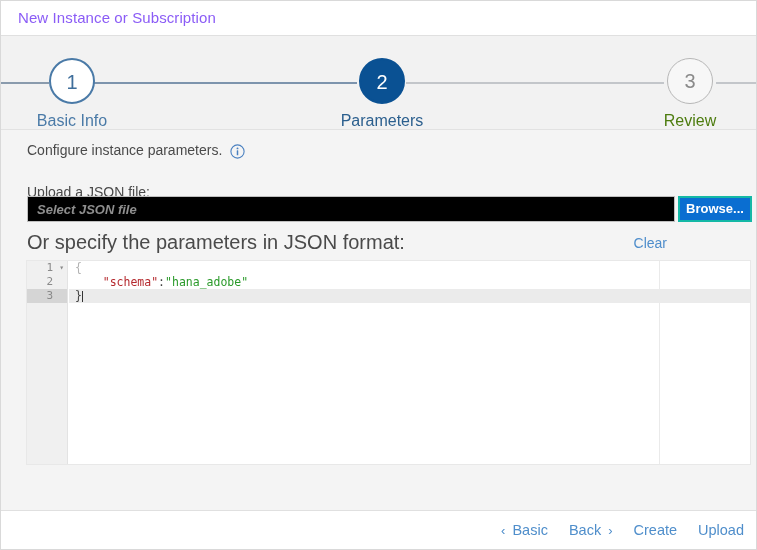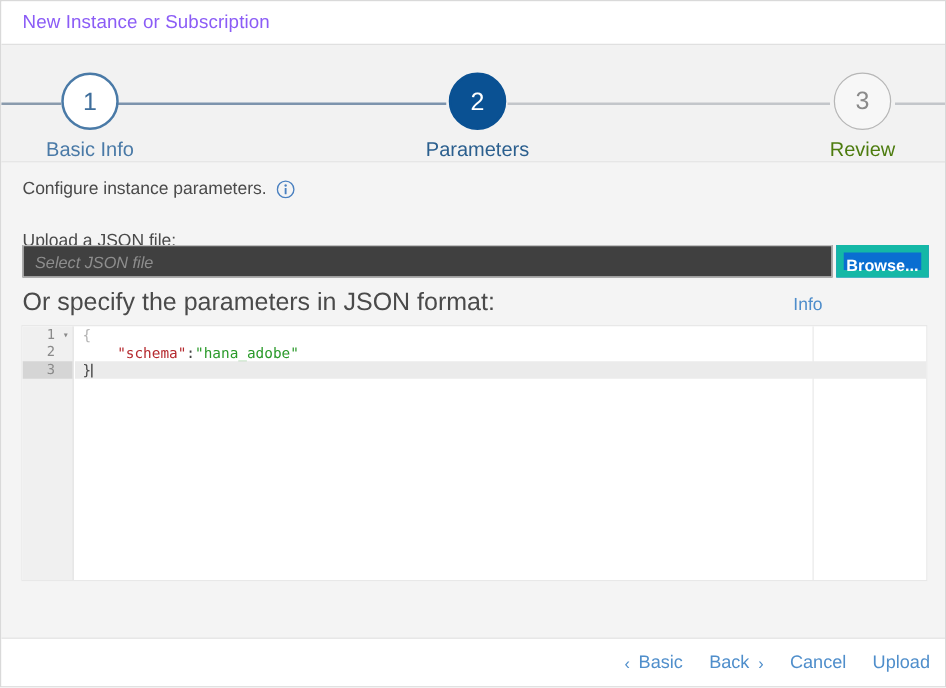--- a/index.html
+++ b/index.html
@@ -113,21 +113,21 @@
   .step.active .slabel { color: #2b5f8e; }
   .step.todo .slabel   { color: #4d7c0f; }
 
   .step.s1 { left: 71px; }
   .step.s2 { left: 381px; }
   .step.s3 { left: 689px; }
 
   
   .content {
     position: absolute;
-    left: 0; top: 129px;
+    left: 9px; top: 129px;
     width: 671px;
     height: 382px;
     background: #f4f4f4;
   }
 
   .row-configure {
     position: absolute;
     left: 17px; top: 12px;
     display: flex;
     align-items: center;
@@ -150,45 +150,46 @@
     font-size: 14px;
     color: #4a4a4a;
     margin-top: 12px;
   }
 
   .file-input {
     position: absolute;
     left: 17px; top: 66px;
     width: 648px;
     height: 26px;
-    background: #404040;
+    background: #000000;
     border: 1px solid #bfbfbf;
     box-sizing: border-box;
     font-size: 13px;
     font-style: italic;
     color: #8e8e8e;
     padding: 0 0 0 9px;
     line-height: 24px;
     outline: none;
     font-family: "Liberation Sans", sans-serif;
+    font-weight: bold;
   }
   .file-input::placeholder {
     color: #8e8e8e;
     font-style: italic;
     opacity: 1;
   }
 
   .browse-btn {
     position: absolute;
     left: 668px; top: 66px;
     width: 74px;
     height: 26px;
     background: #0a6ed1;
     color: #ffffff;
-    border: 6px solid #14b8a6;
+    border: 2px solid #14b8a6;
     box-sizing: border-box;
     font-size: 13px;
     font-weight: bold;
     font-family: "Liberation Sans", sans-serif;
     cursor: pointer;
     padding: 0;
     line-height: 22px;
   }
 
   .lbl-orspecify {
@@ -364,21 +365,21 @@
     </div>
 
     <div class="lbl-upload">Upload a JSON file:</div>
 
     <input class="file-input" type="text" placeholder="Select JSON file" style="">
 
     <button class="browse-btn">Browse...</button>
 
     <div class="lbl-orspecify">Or specify the parameters in JSON format:</div>
 
-    <button class="clear-link">Info</button>
+    <button class="clear-link">Clear</button>
 
     <div class="editor">
       <div class="gutter" id="editor-gutter">
           <div class="gline">1<span class="fold">▾</span></div>
           <div class="gline">2</div>
           <div class="gline cur">3</div>
         </div>
       <div class="codearea">
         <div class="print-margin"></div>
         <div id="editor-lines">
@@ -394,18 +395,18 @@
   <div class="footer">
     <div class="actions">
       <button class="fbtn">
         <span class="chev">‹</span>
         <span>Basic</span>
       </button>
       <button class="fbtn">
         <span>Back</span>
         <span class="chev">›</span>
       </button>
-      <button class="fbtn">Cancel</button>
+      <button class="fbtn">Create</button>
       <button class="fbtn">Upload</button>
     </div>
   </div>
 
 </div>
 
 </body></html>

